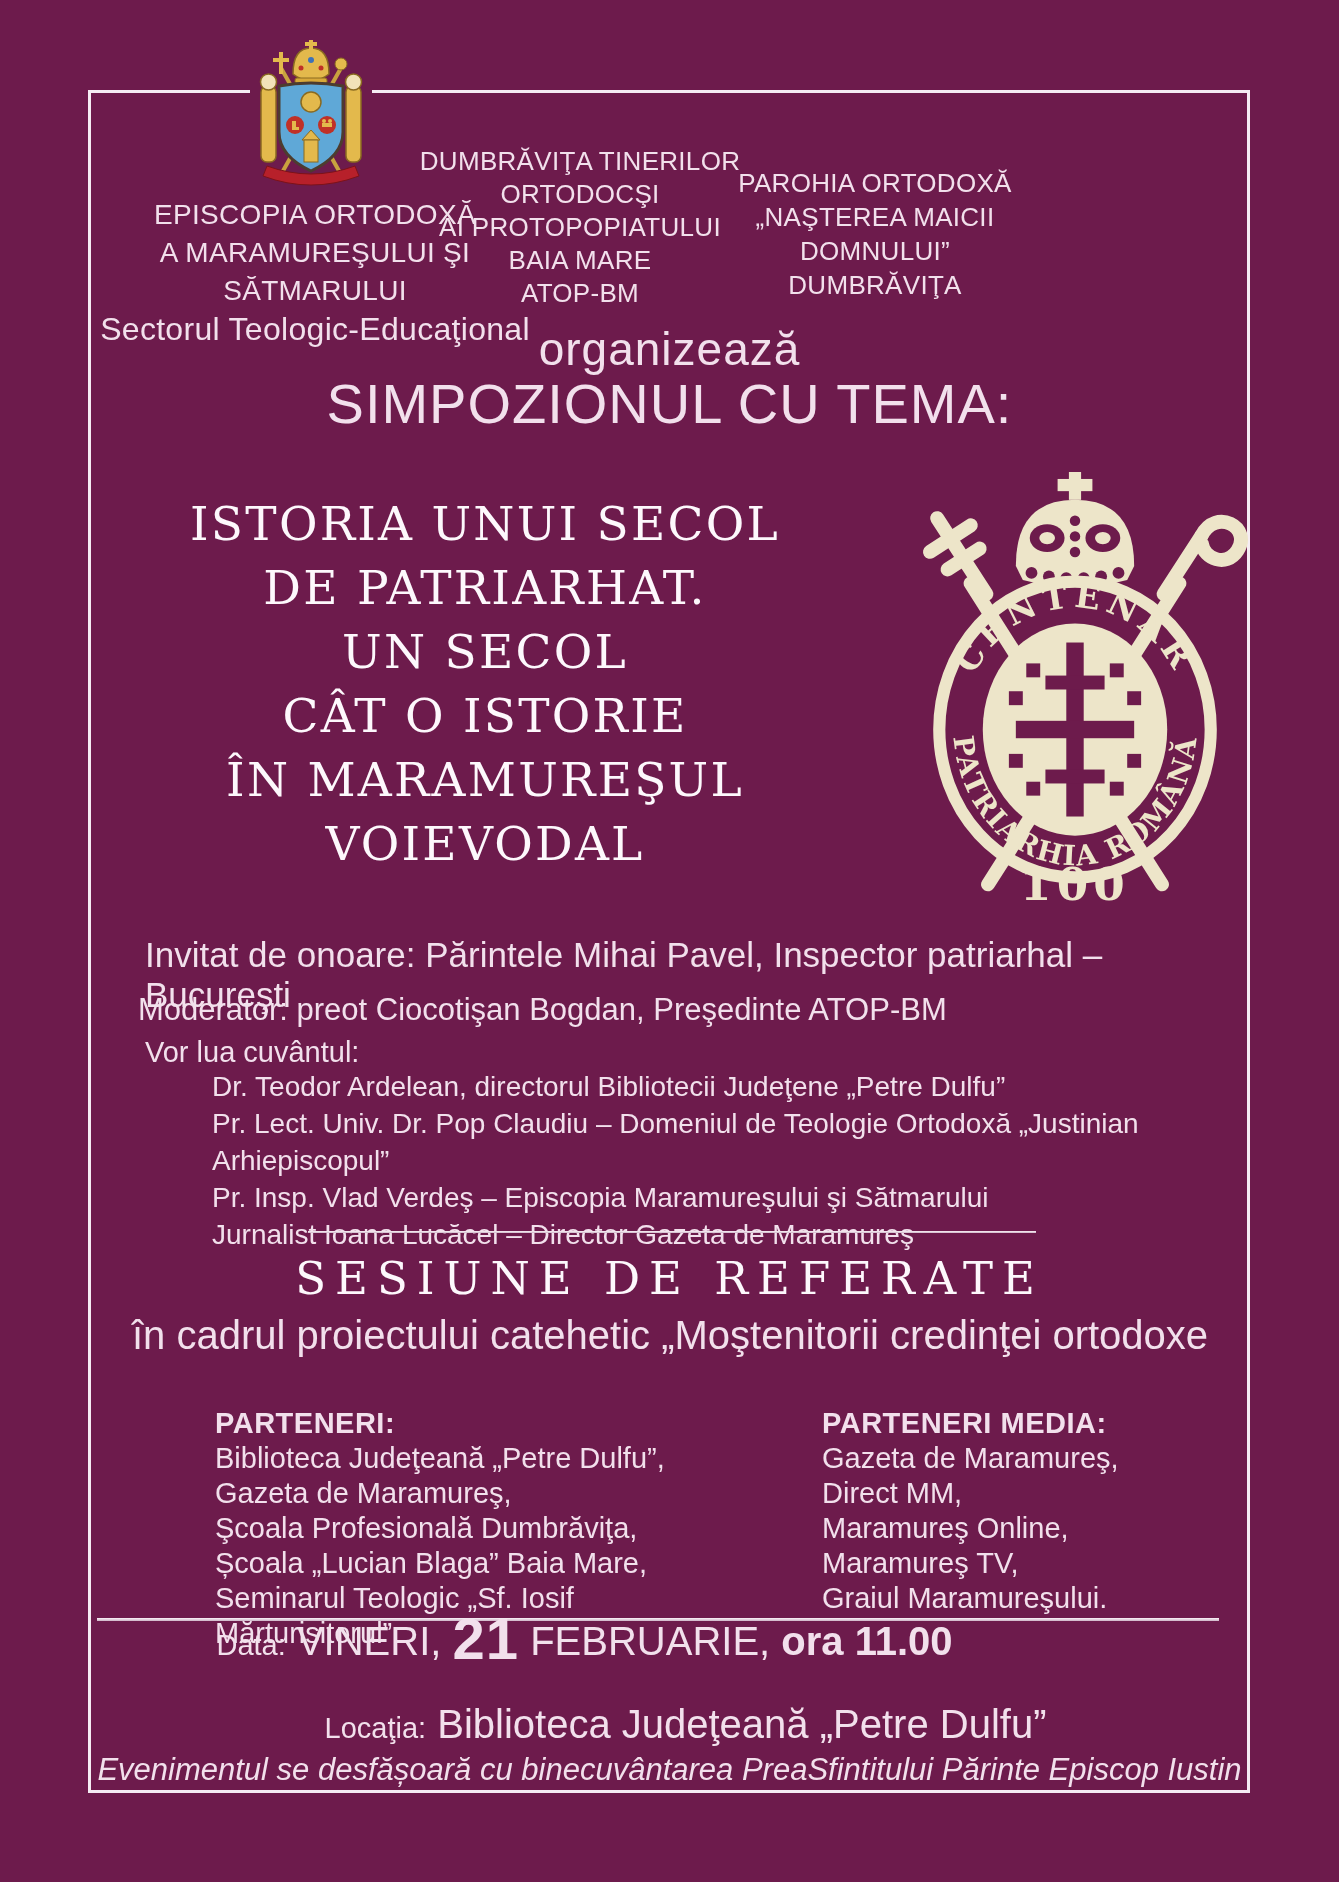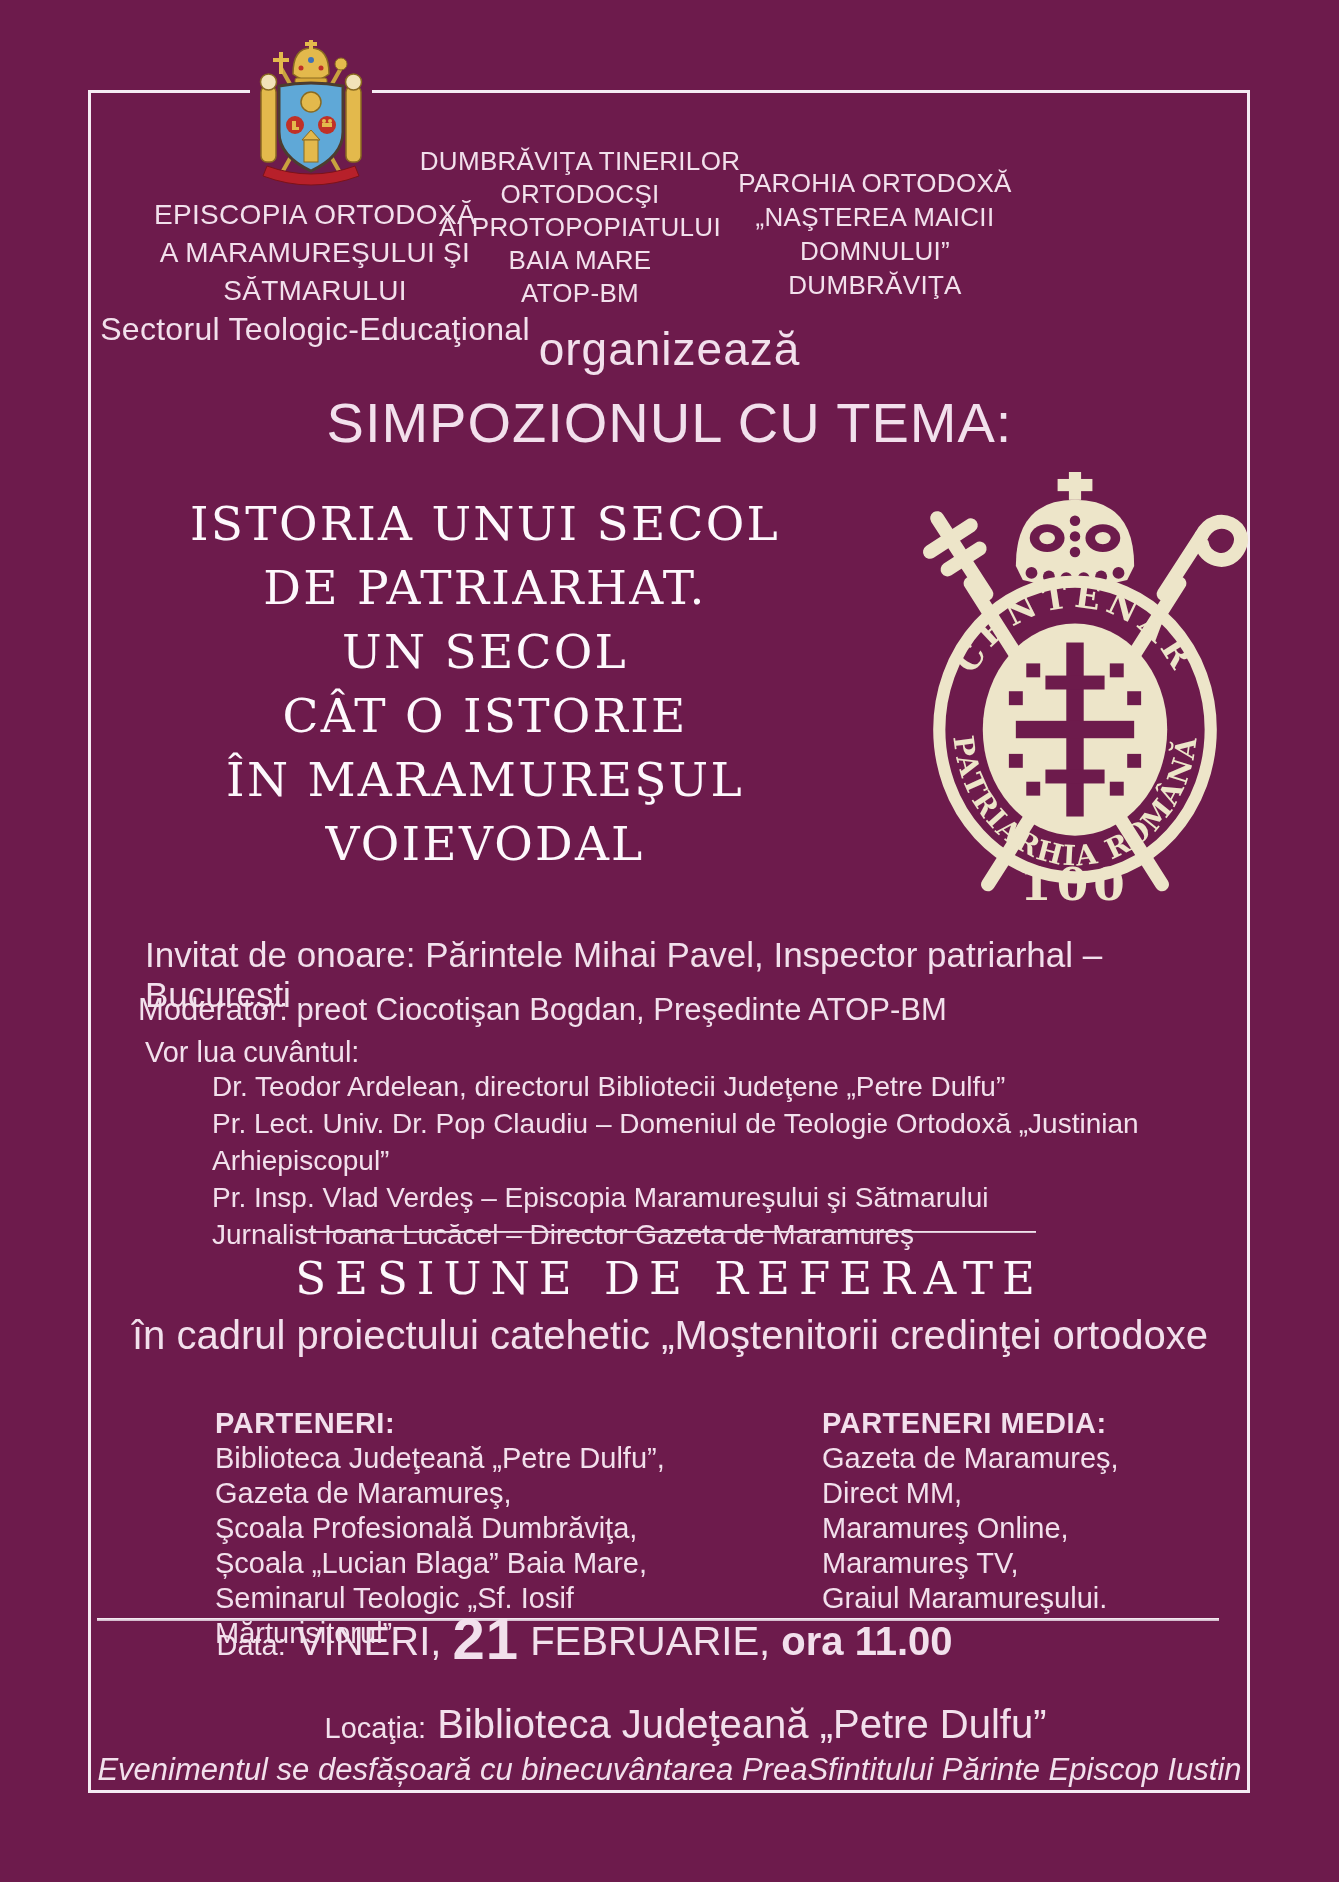--- a/index.html
+++ b/index.html
@@ -107,21 +107,21 @@
     <div>ATOP-BM</div>
   </div>
 
   <div class="abs ctr orgcol" style="left:680px;top:166px;width:390px;line-height:34px;">
     <div>PAROHIA ORTODOXĂ</div>
     <div>„NAŞTEREA MAICII DOMNULUI”</div>
     <div>DUMBRĂVIŢA</div>
   </div>
 
   <div class="abs ctr organizeaza" style="left:0;top:322px;width:1339px;">organizează</div>
-  <div class="abs ctr simpozionul" style="left:0;top:390px;width:1339px;">SIMPOZIONUL CU TEMA:</div>
+  <div class="abs ctr simpozionul" style="left:0;top:371px;width:1339px;">SIMPOZIONUL CU TEMA:</div>
 
   <div class="abs ctr deco" style="left:95px;top:492px;width:780px;">
     <div class="title-line">ISTORIA UNUI SECOL</div>
     <div class="title-line">DE PATRIARHAT.</div>
     <div class="title-line">UN SECOL</div>
     <div class="title-line">CÂT O ISTORIE</div>
     <div class="title-line">ÎN MARAMUREŞUL</div>
     <div class="title-line">VOIEVODAL</div>
   </div>
 

